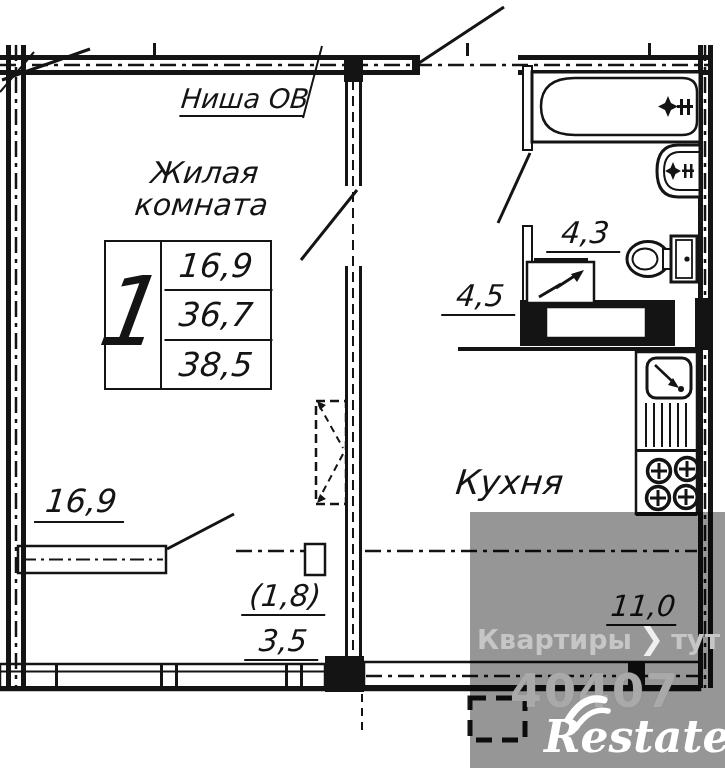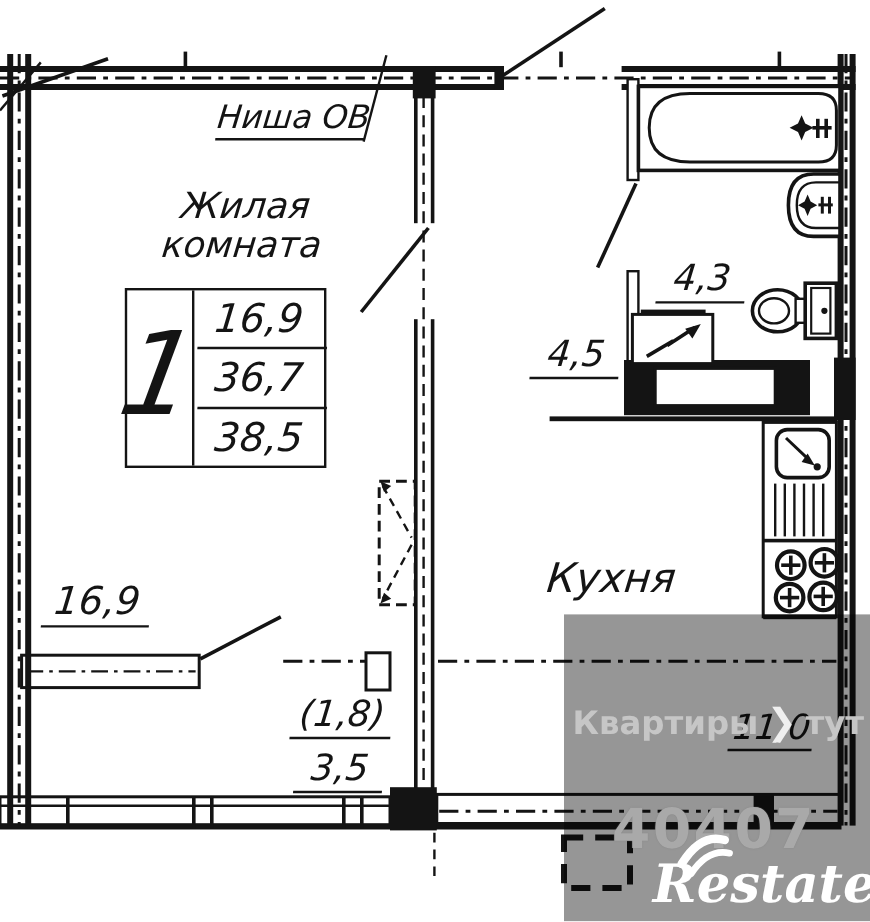--- a/index.html
+++ b/index.html
@@ -30,21 +30,21 @@
     flex:1;display:flex;align-items:center;justify-content:center;
     font-size:33px;font-style:italic;transform:skewX(-6deg);font-weight:500;
   }
   #info-table .rows .row + .row{border-top:2.5px solid #141414;}
   
   #wm-overlay{
     position:absolute;left:470px;top:512px;width:255px;height:256px;z-index:3;
     background:#969696;mix-blend-mode:multiply;
   }
   #wm-site{
-    position:absolute;left:477px;top:588px;width:240px;z-index:4;display:flex;
+    position:absolute;left:477px;top:624px;width:240px;z-index:4;display:flex;
     align-items:center;gap:7px;font-weight:bold;font-size:27px;color:#c6c6c6;
   }
   #wm-site .chev{color:#efefef;font-size:30px;line-height:1;margin-top:-2px;}
   #wm-id{
     position:absolute;left:510px;top:664px;z-index:4;font-weight:bold;font-size:46px;
     color:#a9a9a9;letter-spacing:2px;text-shadow:0 0 1px #7e7e7e;
   }
   #wm-logo{position:absolute;left:538px;top:688px;z-index:5;}
 </style>
 </head>

